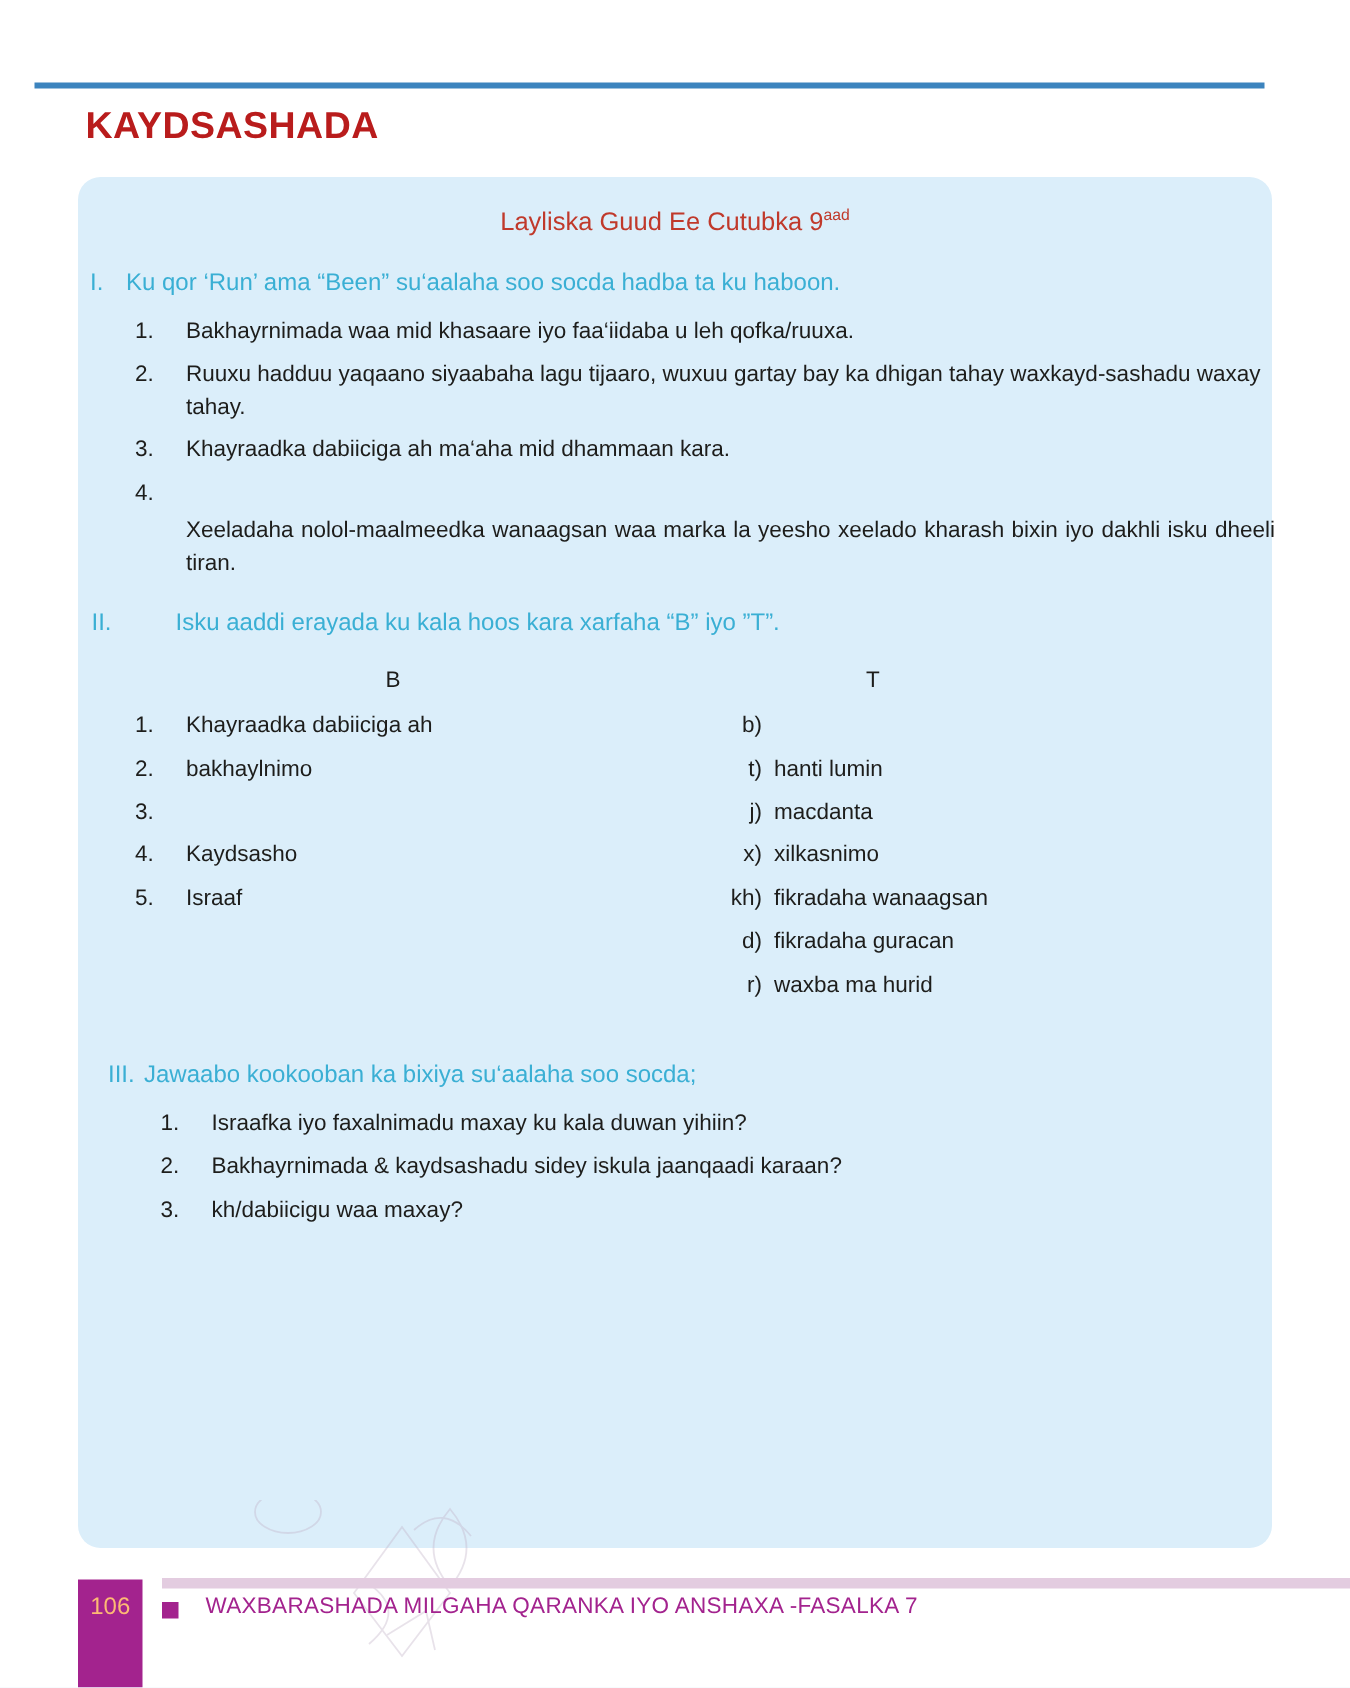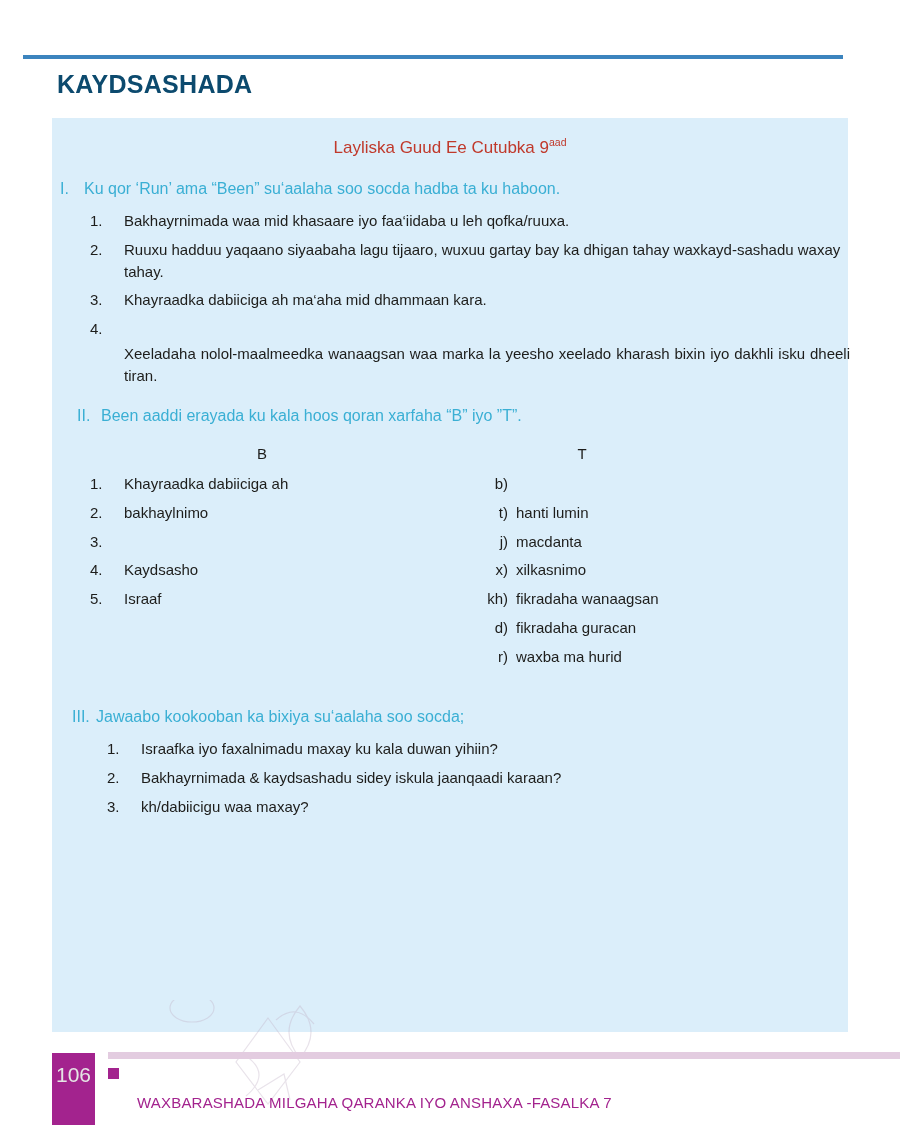--- a/index.html
+++ b/index.html
@@ -26,34 +26,35 @@
   }
 
   
   .chapter-title {
     position: absolute;
     left: 57px;
     top: 70px;
     font-size: 25px;
     font-weight: bold;
     letter-spacing: 0.3px;
-    color: #0c4a6e;
+    color: #b91c1c;
     white-space: nowrap;
   }
 
   
   .panel {
     position: absolute;
     left: 52px;
     top: 118px;
     width: 796px;
     height: 914px;
     background: #DBEEFA;
     box-sizing: border-box;
     padding: 0;
+    border-radius: 15px;
   }
 
   .panel-heading {
     text-align: center;
     color: #C0392B;
     font-size: 17px;
     font-weight: normal;
     margin: 20px 0 0 0;
     line-height: 1.2;
   }
@@ -72,21 +73,21 @@
     font-weight: normal;
   }
   .sec-num {
     flex: 0 0 auto;
     min-width: 24px;
     text-align: left;
   }
   .sec-text { flex: 1 1 auto; }
 
   #sec1 { position: absolute; left: 8px;  top: 60px;  width: 780px; }
-  #sec2 { position: absolute; left: 25px;  top: 287px; width: 780px; }
+  #sec2 { position: absolute; left: 9px;  top: 287px; width: 780px; gap: 32px; }
   #sec3 { position: absolute; left: 20px;  top: 588px; width: 780px; }
 
   
   .olist {
     position: absolute;
     color: #1D1D1B;
     font-size: 15px;
     line-height: 1.45;
   }
   .orow {
@@ -152,40 +153,39 @@
     width: 43px;
     height: 72px;
     background: #A3238E;
   }
   .page-num {
     position: absolute;
     left: 0;
     top: 10px;
     width: 43px;
     text-align: center;
-    color: #e5e5e5;
-    font-size: 21px;
+    color: #fdba74;
+    font-size: 16px;
   }
   .footer-bullet {
     position: absolute;
     left: 108px;
     top: 1068px;
     width: 11px;
     height: 11px;
     background: #A3238E;
   }
   .footer-text {
     position: absolute;
     left: 137px;
     top: 1062px;
     color: #A3238E;
     font-size: 15px;
     letter-spacing: 0.2px;
     white-space: nowrap;
-    margin-top: 32px;
   }
 </style>
 </head>
 <body>
 
 <div class="top-rule"></div>
 
 <div class="chapter-title">KAYDSASHADA</div>
 
 <div class="panel">
@@ -213,21 +213,21 @@
       <span class="body">Khayraadka dabiiciga ah ma‘aha mid dhammaan kara.</span>
     </div>
     <div class="orow">
       <span class="marker">4.</span>
       <span class="body justify">Xeeladaha nolol-maalmeedka wanaagsan waa marka la yeesho xeelado kharash bixin iyo dakhli isku dheeli tiran.</span>
     </div>
   </div>
 
   <div class="sec" id="sec2">
     <span class="sec-num">II.</span>
-    <span class="sec-text">Been aaddi erayada ku kala hoos qoran xarfaha “B” iyo ”T”.</span>
+    <span class="sec-text">Isku aaddi erayada ku kala hoos kara xarfaha “B” iyo ”T”.</span>
   </div>
 
   <div class="col-head" id="colhead-b">B</div>
   <div class="col-head" id="colhead-t">T</div>
 
   <div class="olist" id="listB">
     <div class="orow">
       <span class="marker">1.</span>
       <span class="body">Khayraadka dabiiciga ah</span>
     </div>

